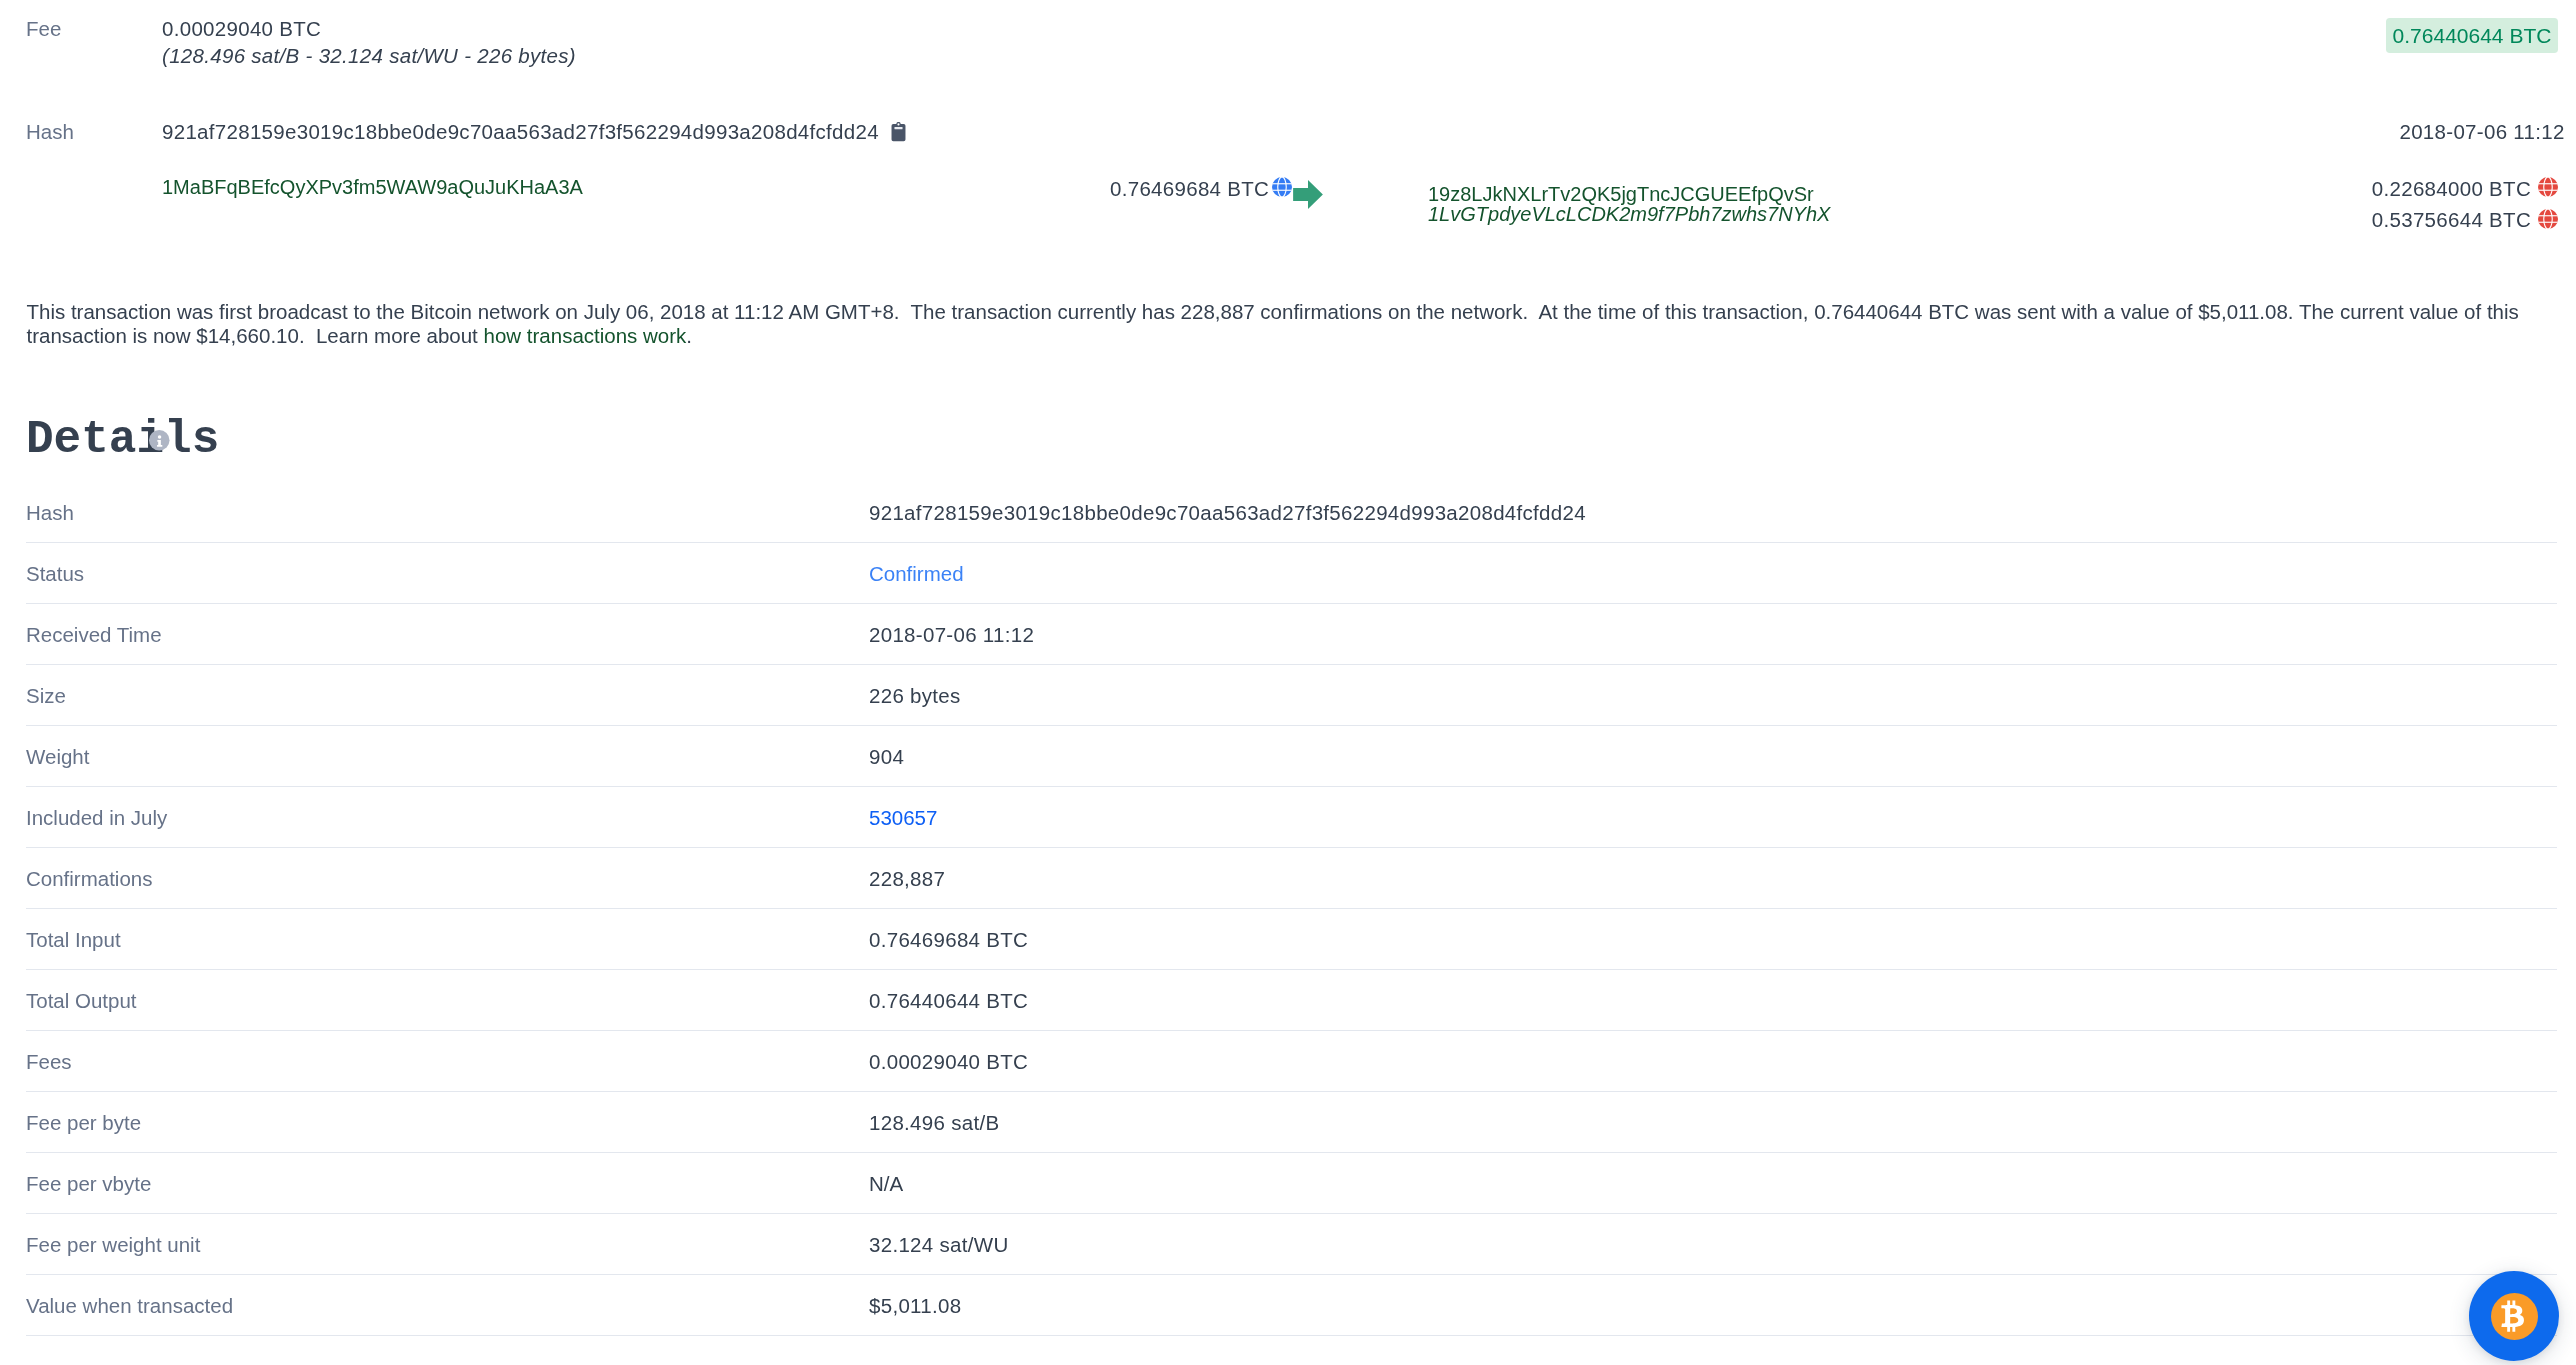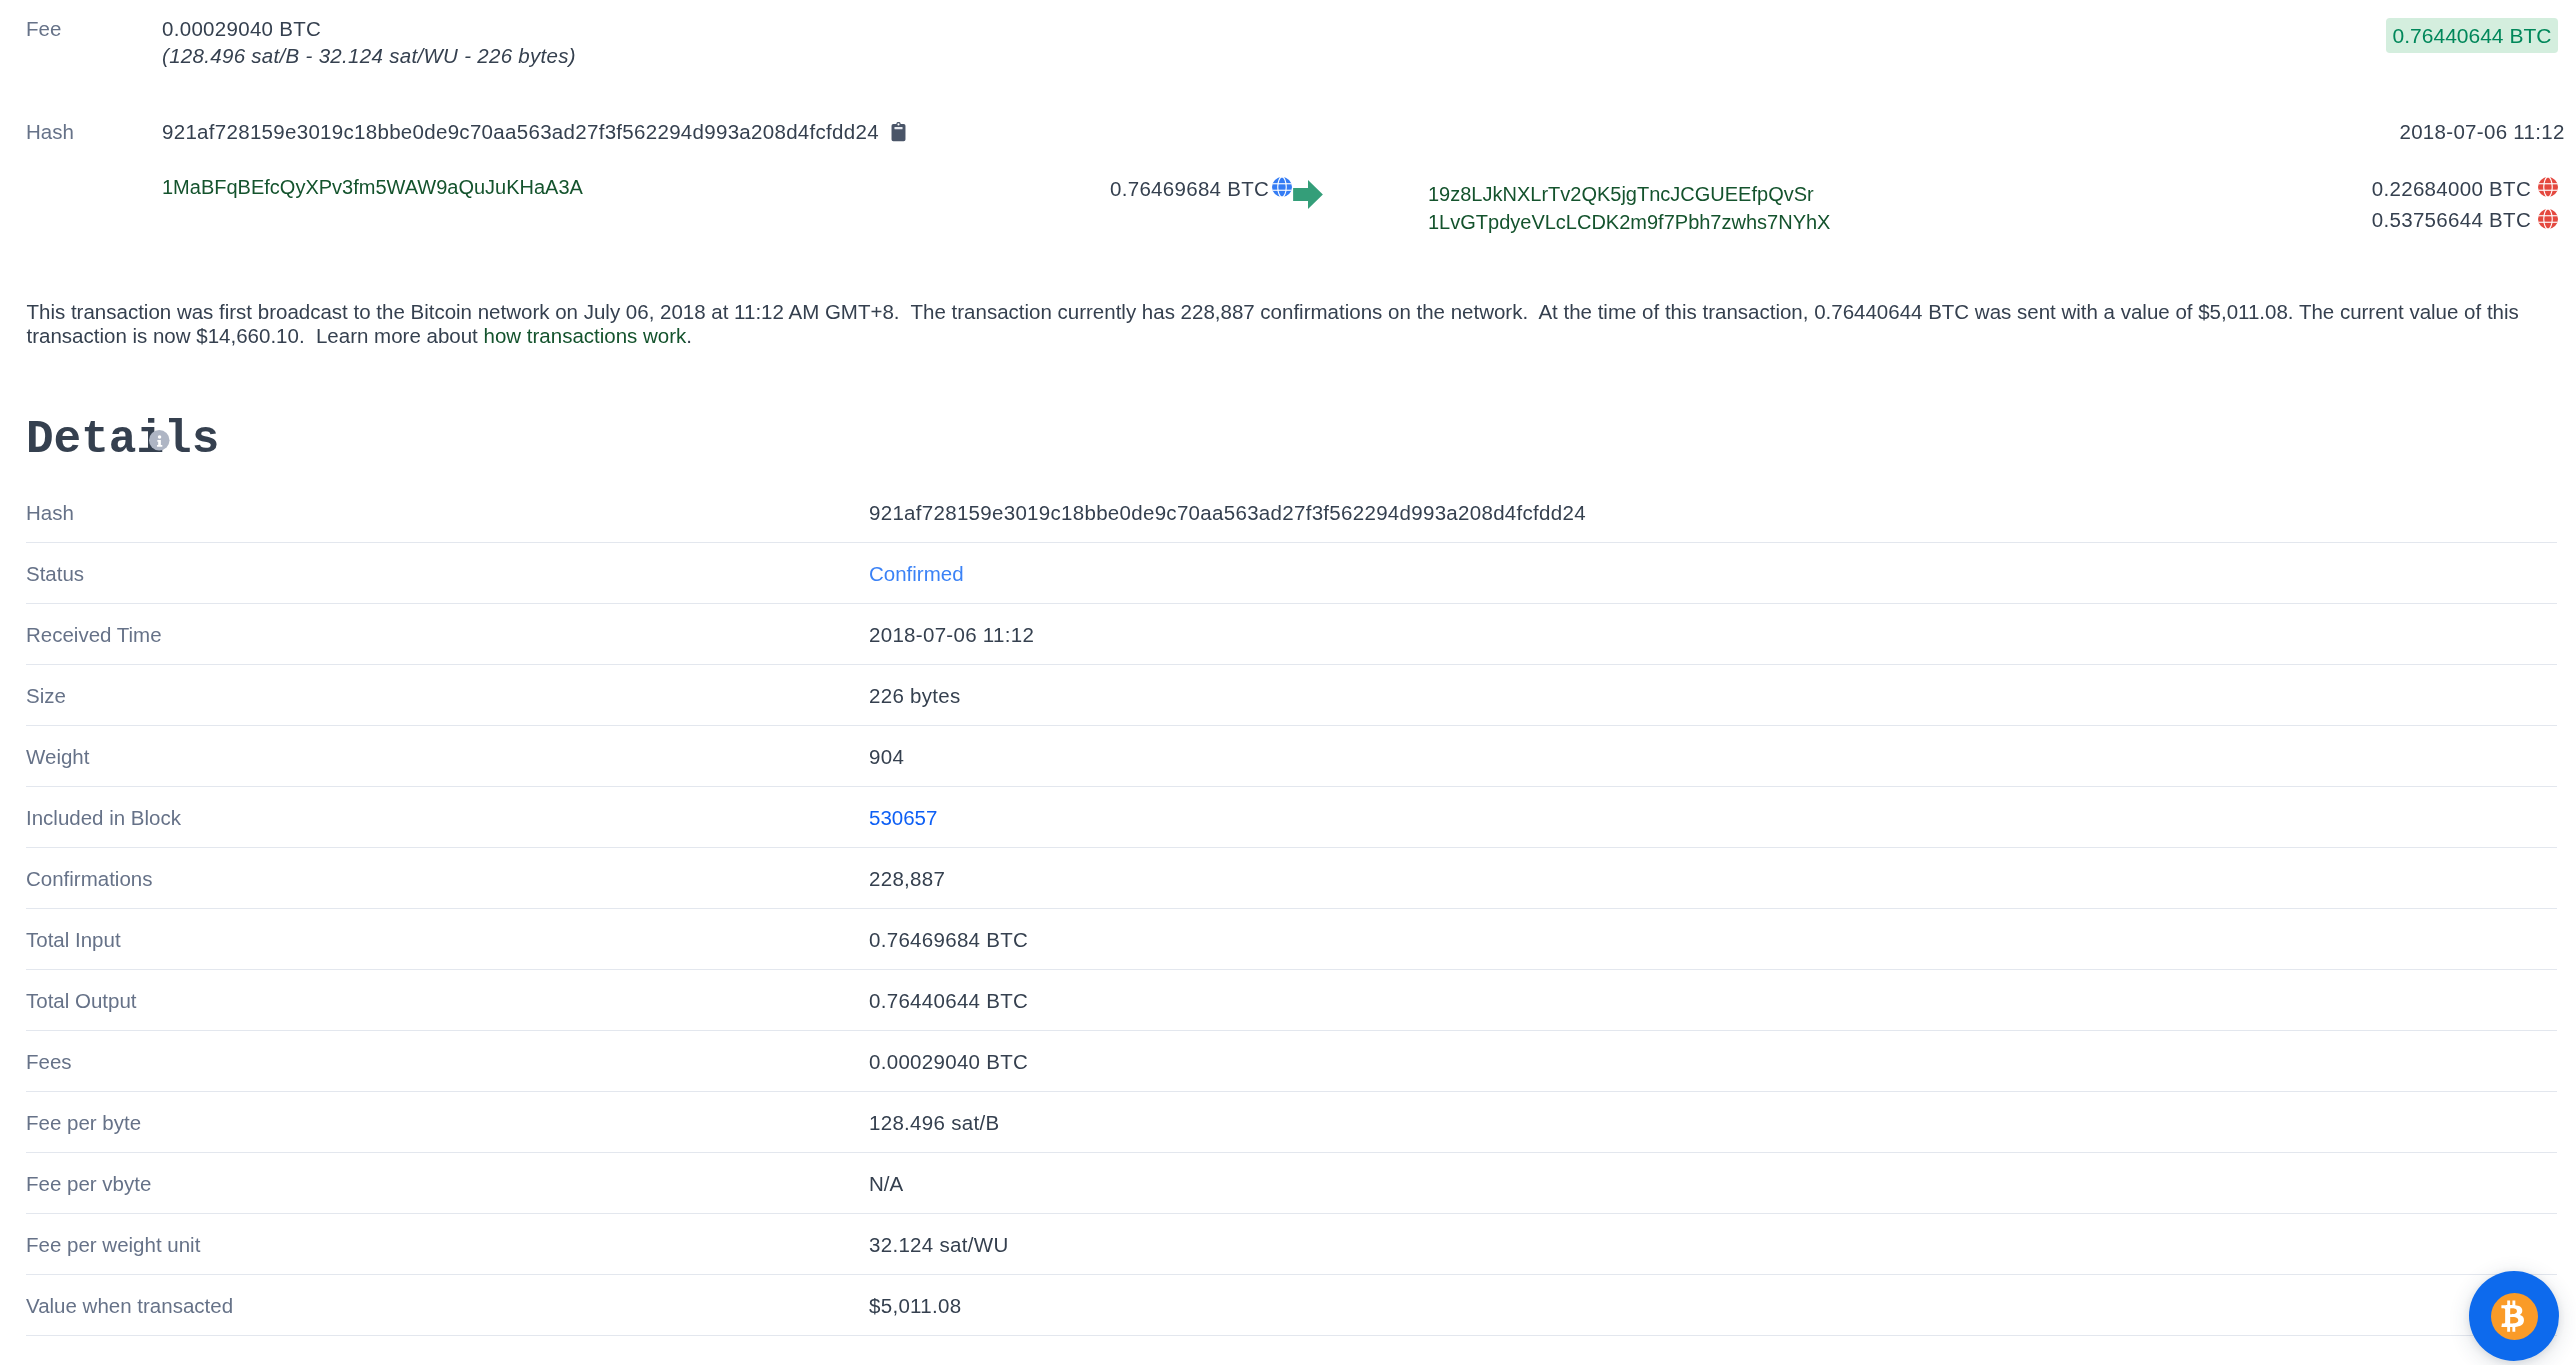--- a/index.html
+++ b/index.html
@@ -30,21 +30,21 @@
   .hash-label  { position:absolute; left:26px;  top:120px; }
   .hash-value  { position:absolute; left:162px; top:120px; }
   .copy-icon   { position:absolute; left:891px; top:122px; }
   .tx-time     { position:absolute; right:11.4px; top:120px; }
 
   .in-addr   { position:absolute; left:162px;  top:176px; }
   .in-amt    { position:absolute; left:1110px; top:177px; }
   .in-globe  { position:absolute; left:1272px; top:177px; }
   .arrow     { position:absolute; left:1293px; top:180px; }
   .out-addr1 { position:absolute; left:1428px; top:176px;margin-top:7px; }
-  .out-addr2 { position:absolute; left:1428px; top:211px; }
+  .out-addr2 { position:absolute; left:1428px; top:203px;font-style:italic; }
   .out-amt1  { position:absolute; right:45px;  top:177px; text-align:right; }
   .out-amt2  { position:absolute; right:45px;  top:208px; text-align:right; }
   .out-globe1{ position:absolute; left:2538px; top:177px; }
   .out-globe2{ position:absolute; left:2538px; top:209px; }
 
   .desc { position:absolute; left:26.5px; top:300px; width:2526px; line-height:24px; }
 
   .details-h { position:absolute; left:26px; top:425px; font-size:46px; font-weight:bold; line-height:30px;font-family:Liberation Mono, monospace; }
   .info-icon { position:absolute; left:149px; top:430px; }
 
@@ -154,21 +154,21 @@
       </div>
       <div class="trow">
         <div class="tlbl">Size</div>
         <div class="tval num">226 bytes</div>
       </div>
       <div class="trow">
         <div class="tlbl">Weight</div>
         <div class="tval num">904</div>
       </div>
       <div class="trow">
-        <div class="tlbl">Included in Block</div>
+        <div class="tlbl">Included in July</div>
         <div class="tval" style="color:#0d5ff5">530657</div>
       </div>
       <div class="trow">
         <div class="tlbl">Confirmations</div>
         <div class="tval num">228,887</div>
       </div>
       <div class="trow">
         <div class="tlbl">Total Input</div>
         <div class="tval num">0.76469684 BTC</div>
       </div>

